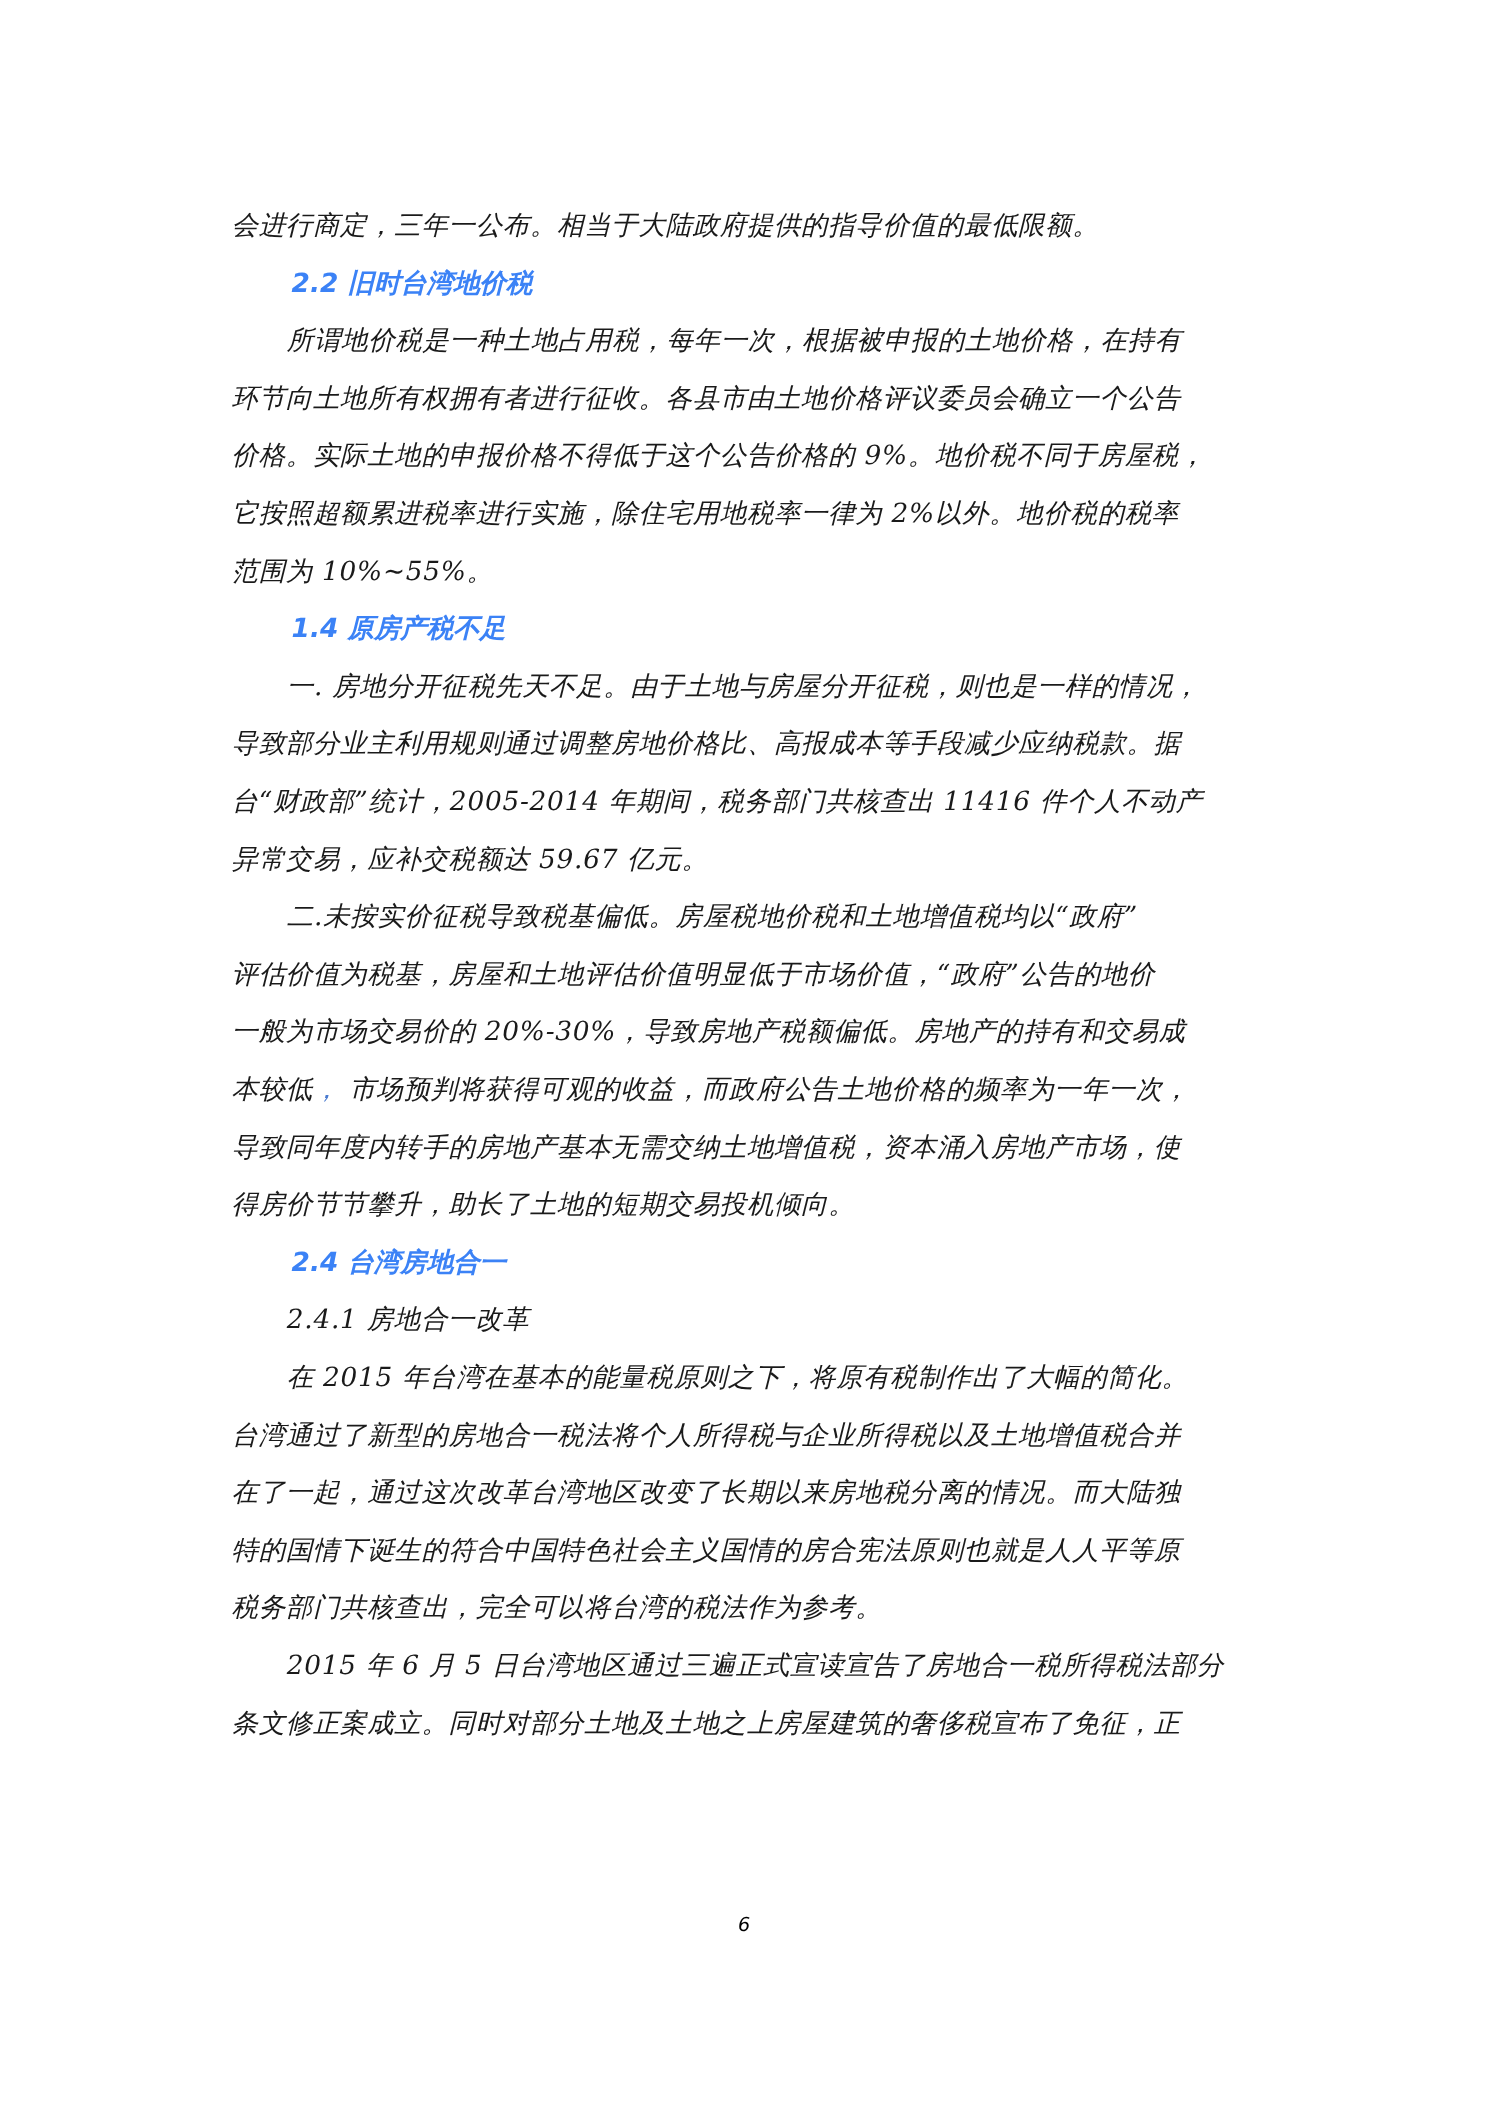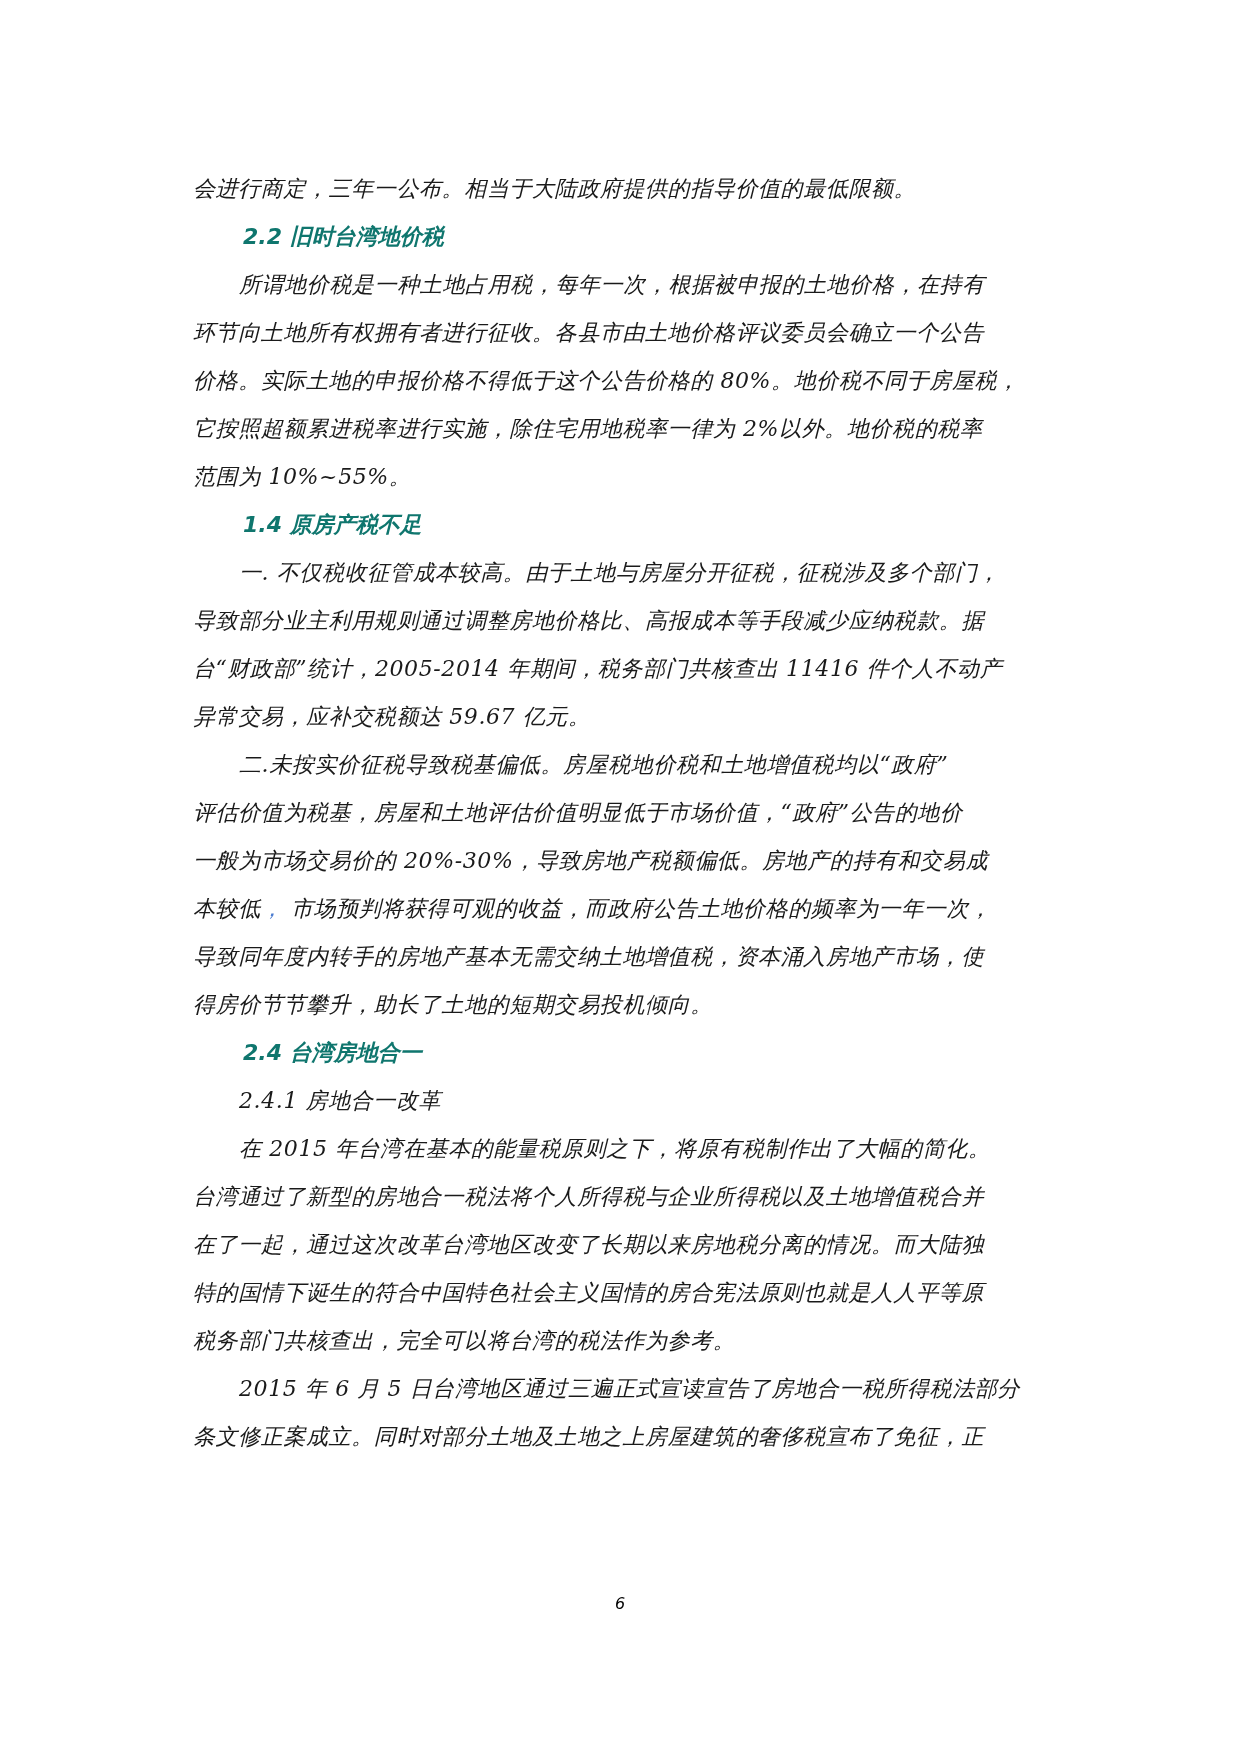--- a/index.html
+++ b/index.html
@@ -9,43 +9,43 @@
     font-family: "DejaVu Serif", "Liberation Serif", serif; color: #1a1a1a; font-style: italic;
   }
   .content { position: absolute; left: 193px; top: 165px; width: 880px; }
   .line, .heading, .para-first, .para-cont {
     display: block; height: 48px; line-height: 48px; font-size: 22px;
     white-space: nowrap; overflow: visible; letter-spacing: 0.6px;
   }
   .para-first { padding-left: 46px; }
   .heading {
     padding-left: 50px; font-family: "DejaVu Sans", "Liberation Sans", sans-serif;
-    font-weight: bold; font-size: 22px; letter-spacing: 0px; color: #0f766e;
+    font-weight: bold; font-size: 22px; letter-spacing: 0px; color: #3b82f6;
   }
   .sub { padding-left: 46px; }
   .blue { color: #4a7bd0; }
   .page-number {
     position: absolute; left: 0; width: 1240px; top: 1594px; text-align: center;
     font-family: "DejaVu Sans", "Liberation Sans", sans-serif; font-size: 16px; color: #000;
   }
 </style>
 </head>
 <body>
 
 <div class="page">
   <div class="content">
     <span class="line para-cont">会进行商定，三年一公布。相当于大陆政府提供的指导价值的最低限额。</span>
     <span class="heading">2.2 旧时台湾地价税</span>
     <span class="line para-first">所谓地价税是一种土地占用税，每年一次，根据被申报的土地价格，在持有</span>
     <span class="line">环节向土地所有权拥有者进行征收。各县市由土地价格评议委员会确立一个公告</span>
-    <span class="line">价格。实际土地的申报价格不得低于这个公告价格的 80%。地价税不同于房屋税，</span>
+    <span class="line">价格。实际土地的申报价格不得低于这个公告价格的 9%。地价税不同于房屋税，</span>
     <span class="line">它按照超额累进税率进行实施，除住宅用地税率一律为 2%以外。地价税的税率</span>
     <span class="line">范围为 10%~55%。</span>
     <span class="heading">1.4 原房产税不足</span>
-    <span class="line para-first">一. 不仅税收征管成本较高。由于土地与房屋分开征税，征税涉及多个部门，</span>
+    <span class="line para-first">一. 房地分开征税先天不足。由于土地与房屋分开征税，则也是一样的情况，</span>
     <span class="line">导致部分业主利用规则通过调整房地价格比、高报成本等手段减少应纳税款。据</span>
     <span class="line">台“财政部”统计，2005-2014 年期间，税务部门共核查出 11416 件个人不动产</span>
     <span class="line">异常交易，应补交税额达 59.67 亿元。</span>
     <span class="line para-first">二.未按实价征税导致税基偏低。房屋税地价税和土地增值税均以“政府”</span>
     <span class="line">评估价值为税基，房屋和土地评估价值明显低于市场价值，“政府”公告的地价</span>
     <span class="line">一般为市场交易价的 20%-30%，导致房地产税额偏低。房地产的持有和交易成</span>
     <span class="line"><span>本较低</span><span class="blue">，</span><span> 市场预判将获得可观的收益，而政府公告土地价格的频率为一年一次，</span></span>
     <span class="line">导致同年度内转手的房地产基本无需交纳土地增值税，资本涌入房地产市场，使</span>
     <span class="line">得房价节节攀升，助长了土地的短期交易投机倾向。</span>
     <span class="heading">2.4 台湾房地合一</span>

